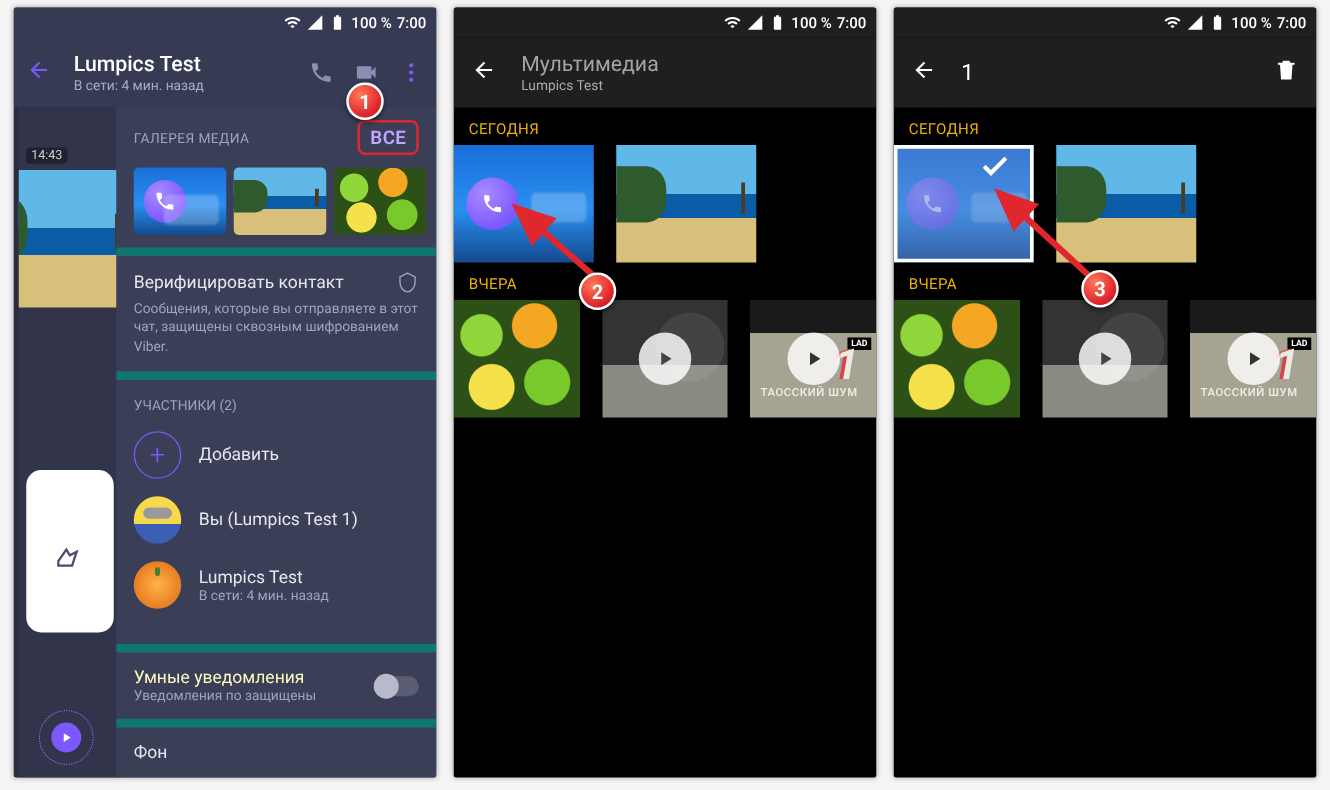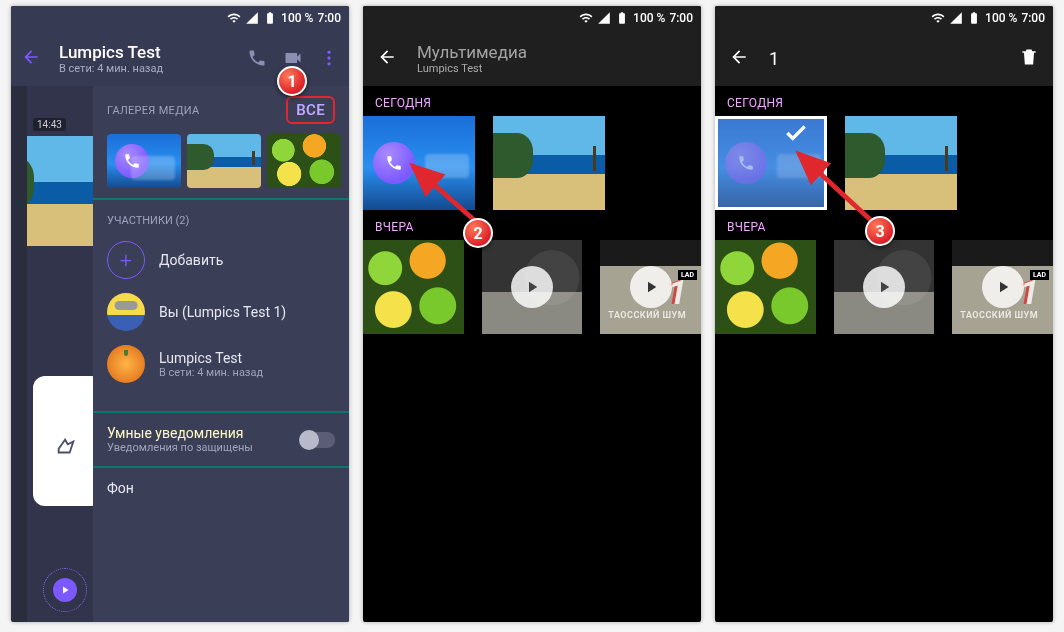--- a/index.html
+++ b/index.html
@@ -49,21 +49,21 @@
   }
   .vb-back svg { width: 20px; height: 20px; }
   .vb-title { flex: 1; }
   .vb-title .t1 { font-size: 17px; font-weight: 500; color: #fff; }
   .vb-title .t2 { font-size: 11px; color: #a9adc2; }
   .vb-actions { display: flex; align-items: center; gap: 16px; }
   .vb-actions svg { width: 20px; height: 20px; fill: #8a8fb3; }
   .vb-actions .dots { fill: #7b59ff; }
   .left-strip {
     position: absolute;
-    left: 16px; top: 80px; width: 82px; bottom: 0;
+    left: 4px; top: 80px; width: 82px; bottom: 0;
     background: #31344a;
     overflow: hidden;
   }
   .left-strip .msg-time {
     position: absolute; top: 32px; left: 6px;
     font-size: 10px; color: #ccc; background: rgba(0,0,0,.35);
     padding: 1px 4px; border-radius: 3px;
   }
   .left-strip .beach-thumb {
     position: absolute; top: 50px; left: -40px; width: 130px; height: 110px;
@@ -86,21 +86,21 @@
     width: 24px; height: 24px; border-radius: 50%; background: #7b59ff;
     display: flex; align-items: center; justify-content: center;
   }
   .left-strip .bottom-ic .inner svg { width: 12px; height: 12px; fill: #fff; }
   .panel {
     position: absolute;
     left: 82px; right: 0; top: 80px; bottom: 0;
     background: #3a3e57;
     overflow: hidden;
   }
-  .panel-section { border-bottom: 2px solid #0f766e; padding: 10px 14px; }
+  .panel-section { border-bottom: 7px solid #0f766e; padding: 10px 14px; }
   .section-head { display: flex; justify-content: space-between; align-items: center; font-size: 11px; color: #9fa3bd; letter-spacing: .3px; }
   .all-btn {
     color: #c0a8ff; font-size: 15px; font-weight: 600;
     border: 2.5px solid #e0272d; border-radius: 6px; padding: 3px 8px;
     position: relative;
   }
   .thumbs { display: flex; gap: 6px; margin-top: 10px; }
   .thumb { width: 74px; height: 54px; border-radius: 4px; overflow: hidden; flex-shrink: 0; position: relative; }
   .verify { padding: 12px 14px; }
   .verify .row1 { display: flex; justify-content: space-between; align-items: center; margin-bottom: 4px; }
@@ -127,21 +127,21 @@
     height: 56px; background: #1f1f1f;
     display: flex; align-items: center; gap: 20px; padding: 0 14px;
   }
   .mm-back svg { width: 20px; height: 20px; fill: #fff; }
   .mm-title .t1 { font-size: 17px; color: #a3a3a3; }
   .mm-title .t2 { font-size: 11px; color: #aaa; }
   .mm-count { font-size: 18px; color: #fff; flex: 1; }
   .mm-trash { margin-left: auto; }
   .mm-trash svg { width: 20px; height: 20px; fill: #fff; }
   .mm-body { padding: 0; }
-  .mm-group-label { font-size: 12px; color: #f0abfc; padding: 10px 12px 6px; letter-spacing: .3px; }
+  .mm-group-label { font-size: 12px; color: #eab308; padding: 10px 12px 6px; letter-spacing: .3px; }
   .mm-row { display: flex; gap: 18px; }
   .mm-cell { width: 112px; height: 94px; position: relative; overflow: hidden; }
   .play-overlay {
     position: absolute; inset: 0; display: flex; align-items: center; justify-content: center;
   }
   .play-overlay .circ {
     width: 42px; height: 42px; border-radius: 50%;
     background: rgba(255,255,255,.82);
     display: flex; align-items: center; justify-content: center;
   }
@@ -288,20 +288,29 @@
                 <path d="M6.6 10.8a15 15 0 006.6 6.6l2.2-2.2a1 1 0 011-.24c1.1.37 2.3.57 3.6.57a1 1 0 011 1V20a1 1 0 01-1 1C10.6 21 3 13.4 3 4a1 1 0 011-1h3.5a1 1 0 011 1c0 1.25.2 2.46.57 3.58a1 1 0 01-.24 1.01l-2.23 2.21z"></path>
               </svg>
             </div>
             <div class="blur"></div>
           </div>
         <div class="thumb img-beach"></div>
         <div class="thumb img-citrus"></div>
       </div>
     </div>
 
+    <div class="panel-section verify">
+      <div class="row1">
+        <span class="lbl">Верифицировать контакт</span>
+        <svg viewBox="0 0 24 24">
+            <path d="M12 2l8 4v6c0 5-3.4 9.6-8 10-4.6-.4-8-5-8-10V6l8-4z"></path>
+          </svg>
+      </div>
+      <div class="desc">Сообщения, которые вы отправляете в этот чат, защищены сквозным шифрованием Viber.</div>
+    </div>
 
     <div class="panel-section participants">
       <div class="ph">УЧАСТНИКИ (2)</div>
       <div class="p-row">
         <div class="p-avatar p-add">+</div>
         <div class="name">Добавить</div>
       </div>
       <div class="p-row">
         <div class="p-avatar avatar-minion"></div>
         <div class="name">Вы (Lumpics Test 1)</div>

